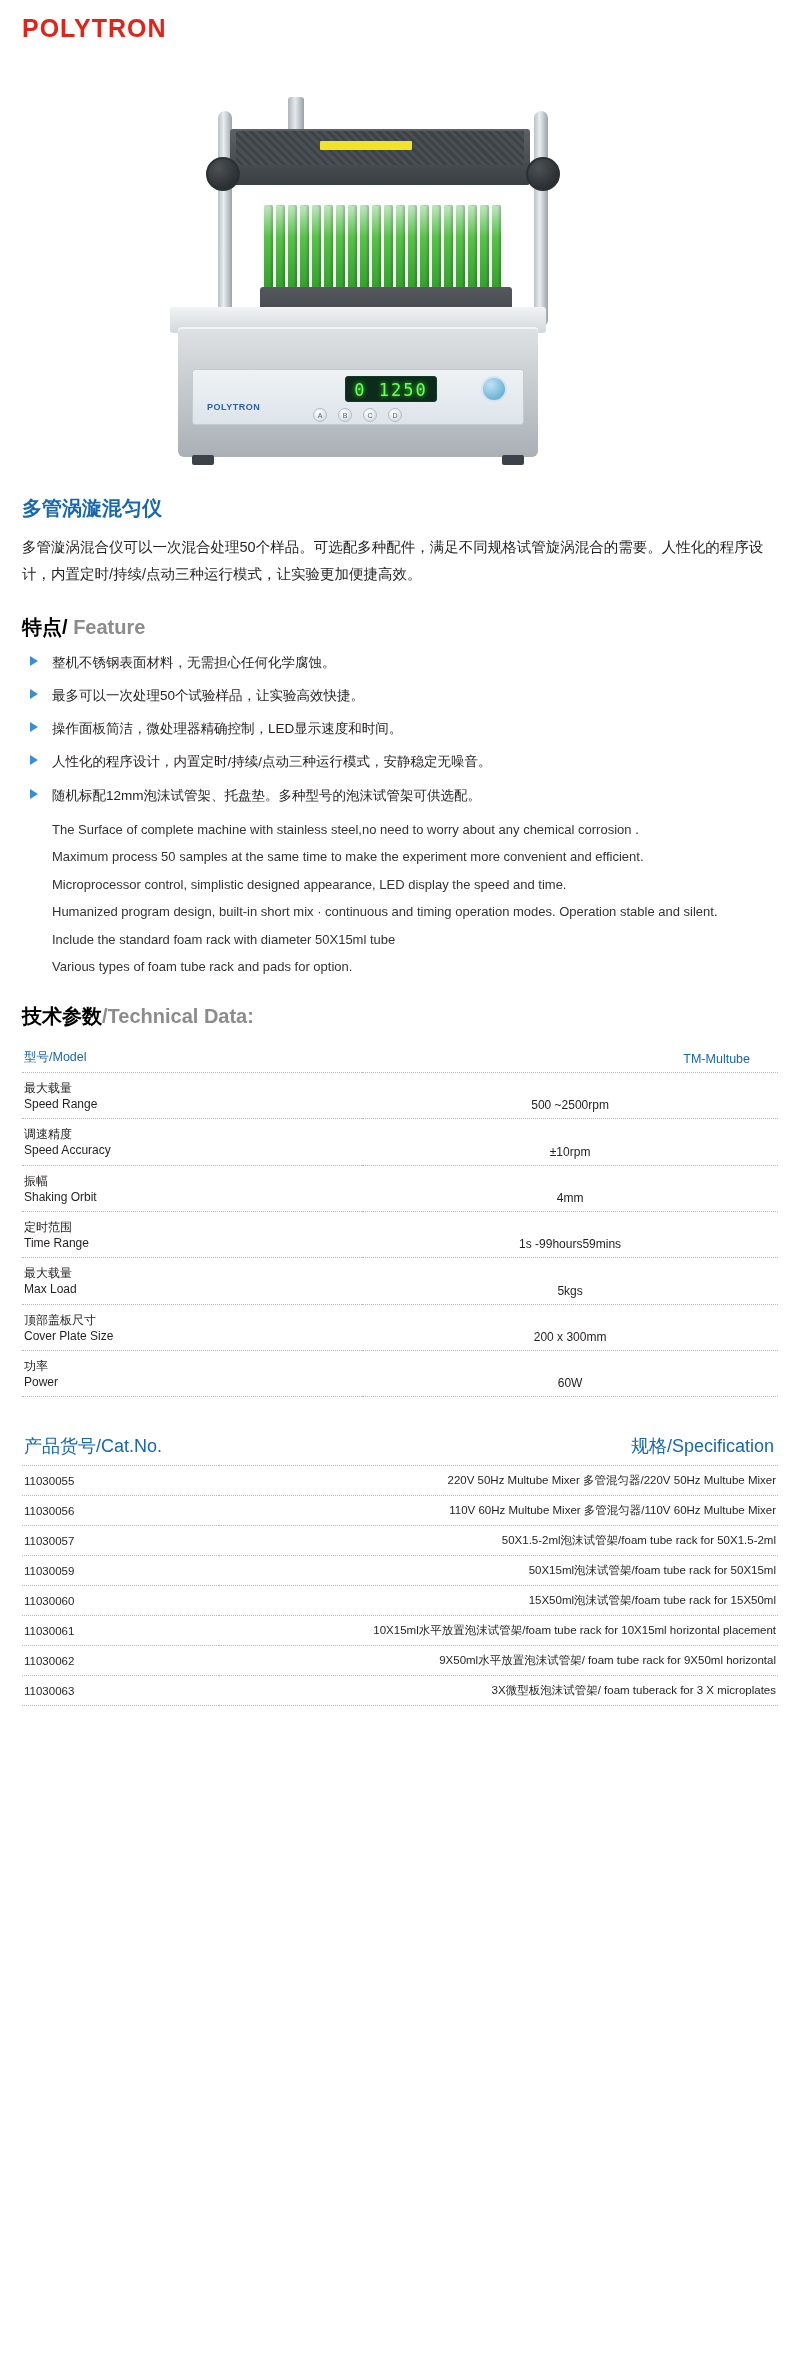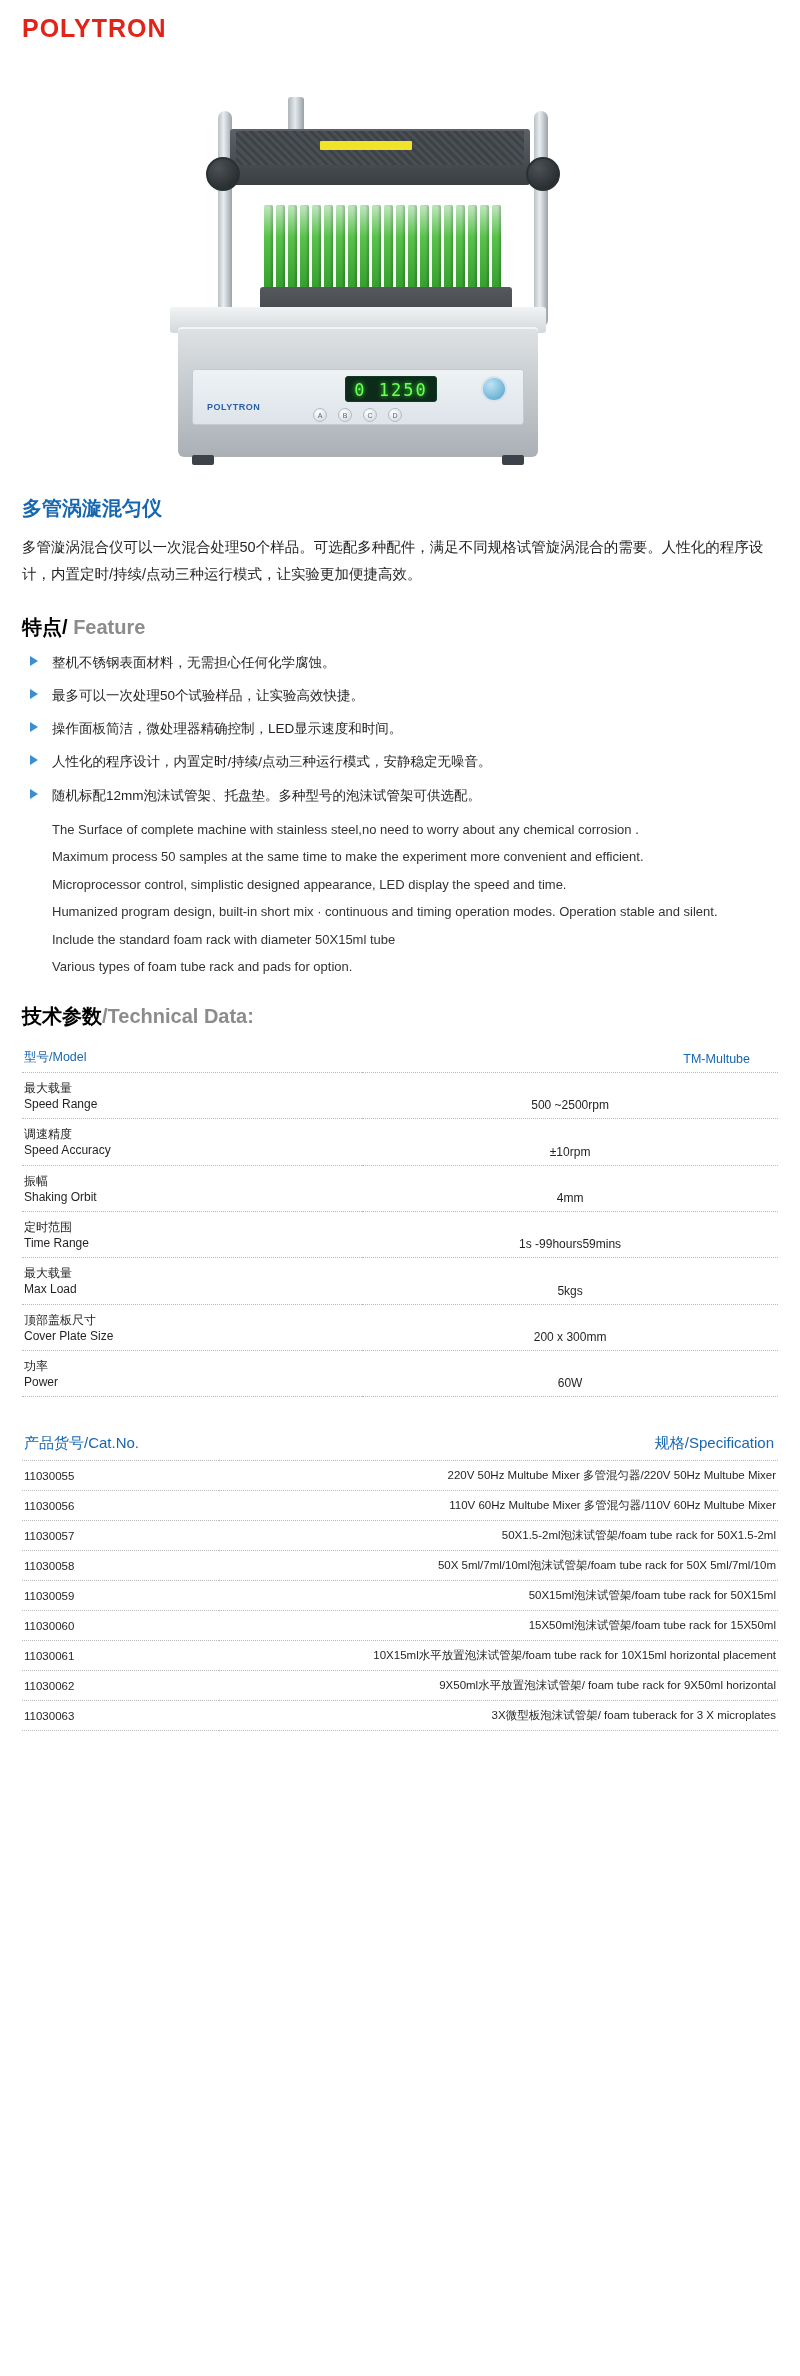--- a/index.html
+++ b/index.html
@@ -209,21 +209,21 @@
   tr.head td.val { text-align: right; padding-right: 28px; }
 
   
   table.cat { width: 100%; border-collapse: collapse; margin-top: 30px; }
   table.cat td {
     border-bottom: 1px dotted #b9b9b9;
     padding: 7px 2px;
     font-size: 11.5px;
     vertical-align: middle;
   }
-  table.cat tr.head td { color: #1766b0; font-size: 15px; border-bottom: 1px dotted #b9b9b9; }
+  table.cat tr.head td { color: #1766b0; font-size: 18px; border-bottom: 1px dotted #b9b9b9; }
   td.cat-no { width: 26%; padding-left: 24px; }
   td.cat-spec { text-align: right; padding-right: 4px; }
   tr.head td.cat-spec { text-align: right; padding-right: 4px; }
   .tail { height: 40px; }
 </style>
 </head>
 <body>
 
 <div class="page">
 
@@ -387,24 +387,20 @@
       </tr>
       <tr>
         <td class="cat-no">11030056</td>
         <td class="cat-spec">110V 60Hz Multube Mixer 多管混匀器/110V 60Hz Multube Mixer</td>
       </tr>
       <tr>
         <td class="cat-no">11030057</td>
         <td class="cat-spec">50X1.5-2ml泡沫试管架/foam tube rack for 50X1.5-2ml</td>
       </tr>
       <tr>
-        <td class="cat-no">11030058</td>
-        <td class="cat-spec">50X 5ml/7ml/10ml泡沫试管架/foam tube rack for 50X 5ml/7ml/10m</td>
-      </tr>
-      <tr>
         <td class="cat-no">11030059</td>
         <td class="cat-spec">50X15ml泡沫试管架/foam tube rack for 50X15ml</td>
       </tr>
       <tr>
         <td class="cat-no">11030060</td>
         <td class="cat-spec">15X50ml泡沫试管架/foam tube rack for 15X50ml</td>
       </tr>
       <tr>
         <td class="cat-no">11030061</td>
         <td class="cat-spec">10X15ml水平放置泡沫试管架/foam tube rack for 10X15ml horizontal placement</td>

